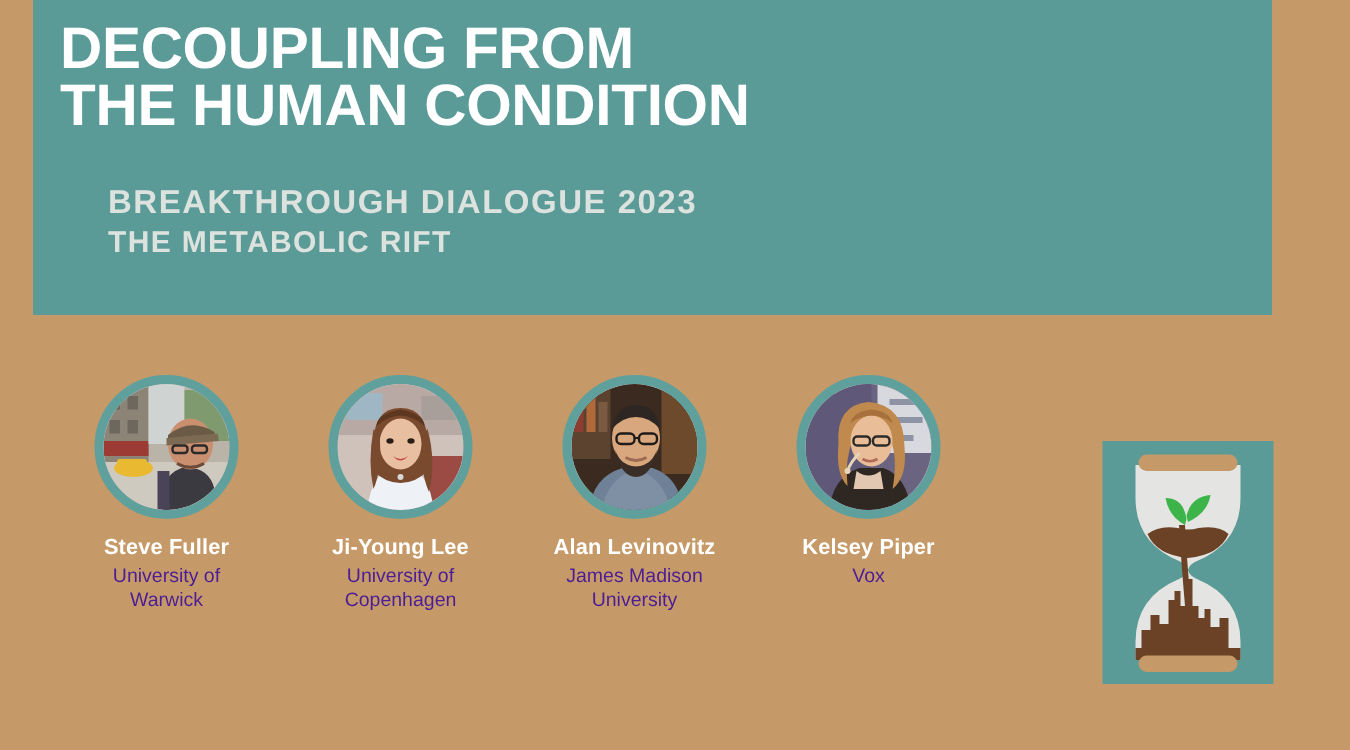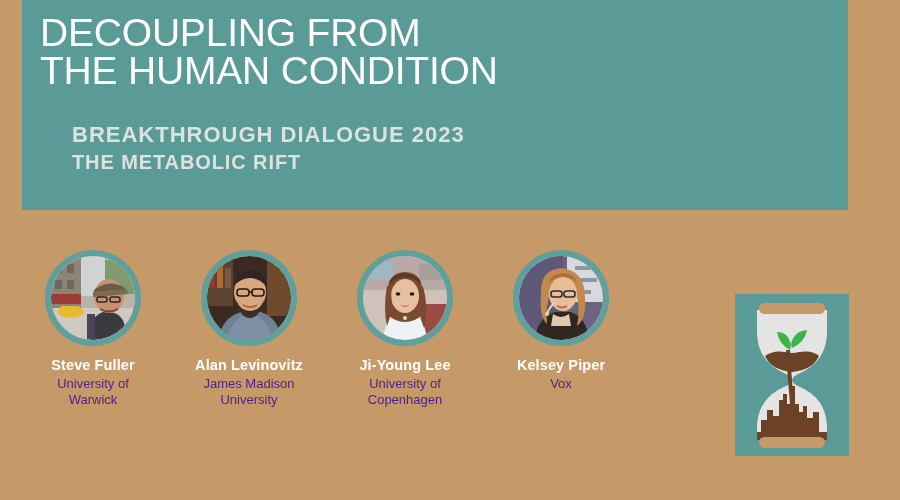--- a/index.html
+++ b/index.html
@@ -29,21 +29,21 @@
     position: absolute;
     left: 18px;
     top: 14px;
     width: 700px;
   }
   .slide-title {
     margin: 0;
     color: #ffffff;
     font-size: 39px;
     line-height: 0.97;
-    font-weight: normal;
+    font-weight: bold;
     letter-spacing: -0.2px;
     text-transform: uppercase;
     font-stretch: condensed;
     white-space: pre-line;
   }
   .subtitle-block {
     position: absolute;
     left: 18px;
     top: 122px;
     margin-left: 32px;
@@ -63,21 +63,21 @@
     font-size: 20px;
     font-weight: bold;
     letter-spacing: 0.9px;
     text-transform: uppercase;
     line-height: 1.15;
   }
 
   
   .speakers {
     position: absolute;
-    left: 18px;
+    left: 36px;
     top: 250px;
     width: 660px;
     display: flex;
     align-items: flex-start;
   }
   .speaker {
     width: 150px;
     margin-right: 6px;
     display: flex;
     flex-direction: column;
@@ -175,66 +175,66 @@
         </div>
       </div>
       <div class="speaker-name">Steve Fuller</div>
       <div class="speaker-affil">University of Warwick</div>
     </div>
 
     <div class="speaker">
       <div class="avatar">
         <div class="photo">
           <svg width="84" height="84" viewBox="0 0 84 84">
+            <rect width="84" height="84" fill="#cfc2bb"></rect>
+            <rect x="0" y="0" width="84" height="34" fill="#b9a9a4"></rect>
+            <rect x="6" y="6" width="24" height="18" fill="#9fb6c4"></rect>
+            <rect x="56" y="8" width="24" height="16" fill="#a89e9a"></rect>
+            <rect x="60" y="48" width="24" height="36" fill="#9c4a44"></rect>
+            <path d="M20 84 Q22 58 42 52 Q62 58 64 84 Z" fill="#eef1f5"></path>
+            <path d="M24 40 Q24 16 42 16 Q60 16 60 40 L60 58 Q52 66 42 66 Q32 66 24 58 Z" fill="#7a4a2e"></path>
+            <ellipse cx="42" cy="40" rx="14" ry="17" fill="#e8bfa0"></ellipse>
+            <path d="M26 28 Q42 14 58 28 Q58 20 42 17 Q26 20 26 28 Z" fill="#5e3720"></path>
+            <path d="M24 30 Q20 52 24 70 Q30 56 28 34 Z" fill="#7a4a2e"></path>
+            <path d="M60 30 Q66 52 61 72 Q54 56 57 34 Z" fill="#7a4a2e"></path>
+            <ellipse cx="35" cy="38" rx="2.4" ry="1.8" fill="#2a1d16"></ellipse>
+            <ellipse cx="49" cy="38" rx="2.4" ry="1.8" fill="#2a1d16"></ellipse>
+            <path d="M37 48 Q42 52 47 48 Q42 54 37 48 Z" fill="#c8484f"></path>
+            <circle cx="42" cy="62" r="2" fill="#d8d8d8"></circle>
+          </svg>
+        </div>
+      </div>
+      <div class="speaker-name">Ji-Young Lee</div>
+      <div class="speaker-affil">University of Copenhagen</div>
+    </div>
+
+    <div class="speaker">
+      <div class="avatar">
+        <div class="photo">
+          <svg width="84" height="84" viewBox="0 0 84 84">
             <rect width="84" height="84" fill="#3a2a20"></rect>
             <rect x="0" y="0" width="26" height="50" fill="#5c4330"></rect>
             <rect x="2" y="10" width="6" height="22" fill="#8c3c30"></rect>
             <rect x="10" y="8" width="6" height="24" fill="#b06a3a"></rect>
             <rect x="18" y="12" width="6" height="20" fill="#7a5a40"></rect>
             <rect x="60" y="0" width="24" height="60" fill="#6d4a2c"></rect>
             <path d="M12 84 Q14 62 34 56 L54 56 Q72 62 74 84 Z" fill="#6e8196"></path>
             <path d="M20 84 Q24 64 40 58 L46 58 Q62 64 66 84 Z" fill="#7f90a4"></path>
             <ellipse cx="43" cy="36" rx="16" ry="19" fill="#d9a77e"></ellipse>
             <path d="M27 30 Q30 14 43 14 Q57 14 59 30 Q52 22 43 22 Q34 22 27 30 Z" fill="#2e2622"></path>
             <path d="M29 44 Q33 62 43 62 Q53 62 57 44 Q52 56 43 56 Q34 56 29 44 Z" fill="#3a2f28"></path>
             <rect x="30" y="33" width="12" height="7" rx="3" fill="none" stroke="#1f1b18" stroke-width="1.6"></rect>
             <rect x="45" y="33" width="12" height="7" rx="3" fill="none" stroke="#1f1b18" stroke-width="1.6"></rect>
             <line x1="42" y1="36" x2="45" y2="36" stroke="#1f1b18" stroke-width="1.4"></line>
             <path d="M36 49 Q43 53 50 49" stroke="#9c6a50" stroke-width="2" fill="none"></path>
           </svg>
         </div>
       </div>
       <div class="speaker-name">Alan Levinovitz</div>
       <div class="speaker-affil">James Madison University</div>
-    </div>
-
-    <div class="speaker">
-      <div class="avatar">
-        <div class="photo">
-          <svg width="84" height="84" viewBox="0 0 84 84">
-            <rect width="84" height="84" fill="#cfc2bb"></rect>
-            <rect x="0" y="0" width="84" height="34" fill="#b9a9a4"></rect>
-            <rect x="6" y="6" width="24" height="18" fill="#9fb6c4"></rect>
-            <rect x="56" y="8" width="24" height="16" fill="#a89e9a"></rect>
-            <rect x="60" y="48" width="24" height="36" fill="#9c4a44"></rect>
-            <path d="M20 84 Q22 58 42 52 Q62 58 64 84 Z" fill="#eef1f5"></path>
-            <path d="M24 40 Q24 16 42 16 Q60 16 60 40 L60 58 Q52 66 42 66 Q32 66 24 58 Z" fill="#7a4a2e"></path>
-            <ellipse cx="42" cy="40" rx="14" ry="17" fill="#e8bfa0"></ellipse>
-            <path d="M26 28 Q42 14 58 28 Q58 20 42 17 Q26 20 26 28 Z" fill="#5e3720"></path>
-            <path d="M24 30 Q20 52 24 70 Q30 56 28 34 Z" fill="#7a4a2e"></path>
-            <path d="M60 30 Q66 52 61 72 Q54 56 57 34 Z" fill="#7a4a2e"></path>
-            <ellipse cx="35" cy="38" rx="2.4" ry="1.8" fill="#2a1d16"></ellipse>
-            <ellipse cx="49" cy="38" rx="2.4" ry="1.8" fill="#2a1d16"></ellipse>
-            <path d="M37 48 Q42 52 47 48 Q42 54 37 48 Z" fill="#c8484f"></path>
-            <circle cx="42" cy="62" r="2" fill="#d8d8d8"></circle>
-          </svg>
-        </div>
-      </div>
-      <div class="speaker-name">Ji-Young Lee</div>
-      <div class="speaker-affil">University of Copenhagen</div>
     </div>
 
     <div class="speaker">
       <div class="avatar">
         <div class="photo">
           <svg width="84" height="84" viewBox="0 0 84 84">
             <rect width="84" height="84" fill="#6b6481"></rect>
             <rect x="0" y="0" width="44" height="84" fill="#5f5878"></rect>
             <rect x="48" y="0" width="36" height="46" fill="#d7d9de"></rect>
             <rect x="56" y="10" width="20" height="4" fill="#8e94a6"></rect>

